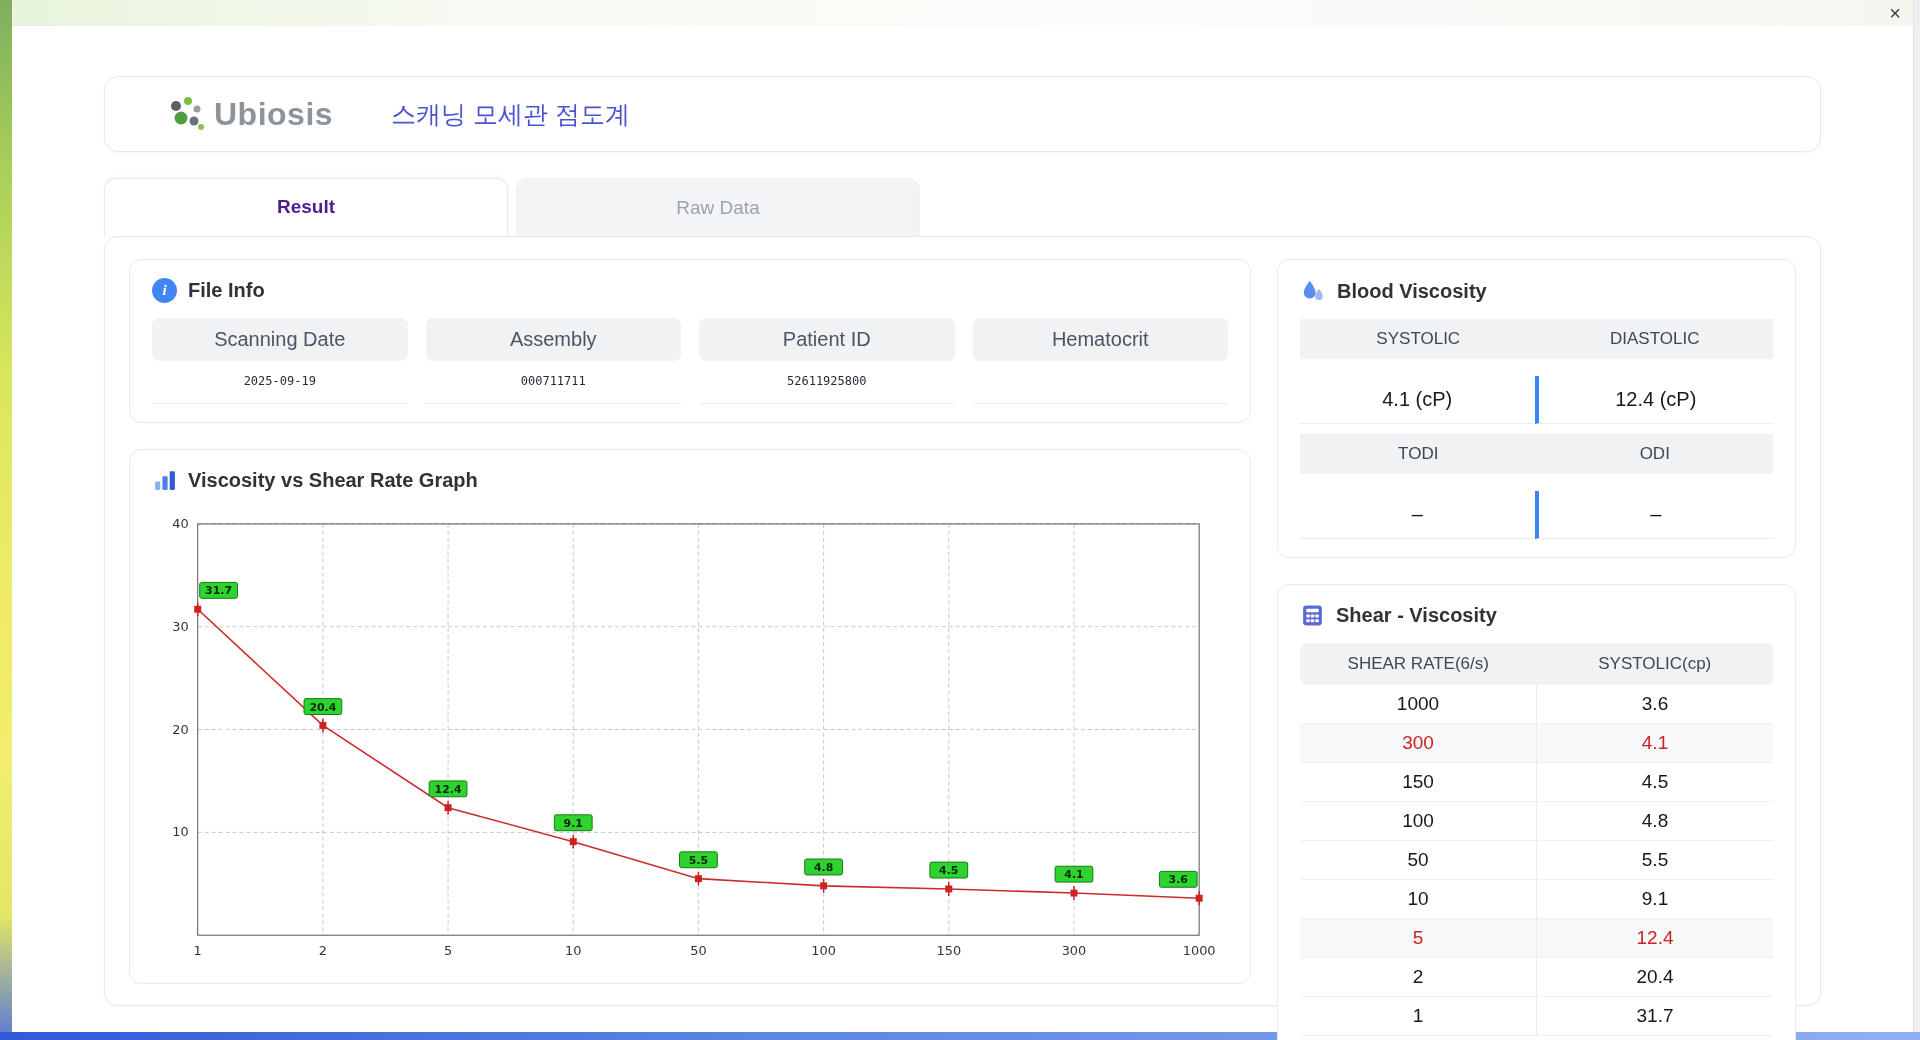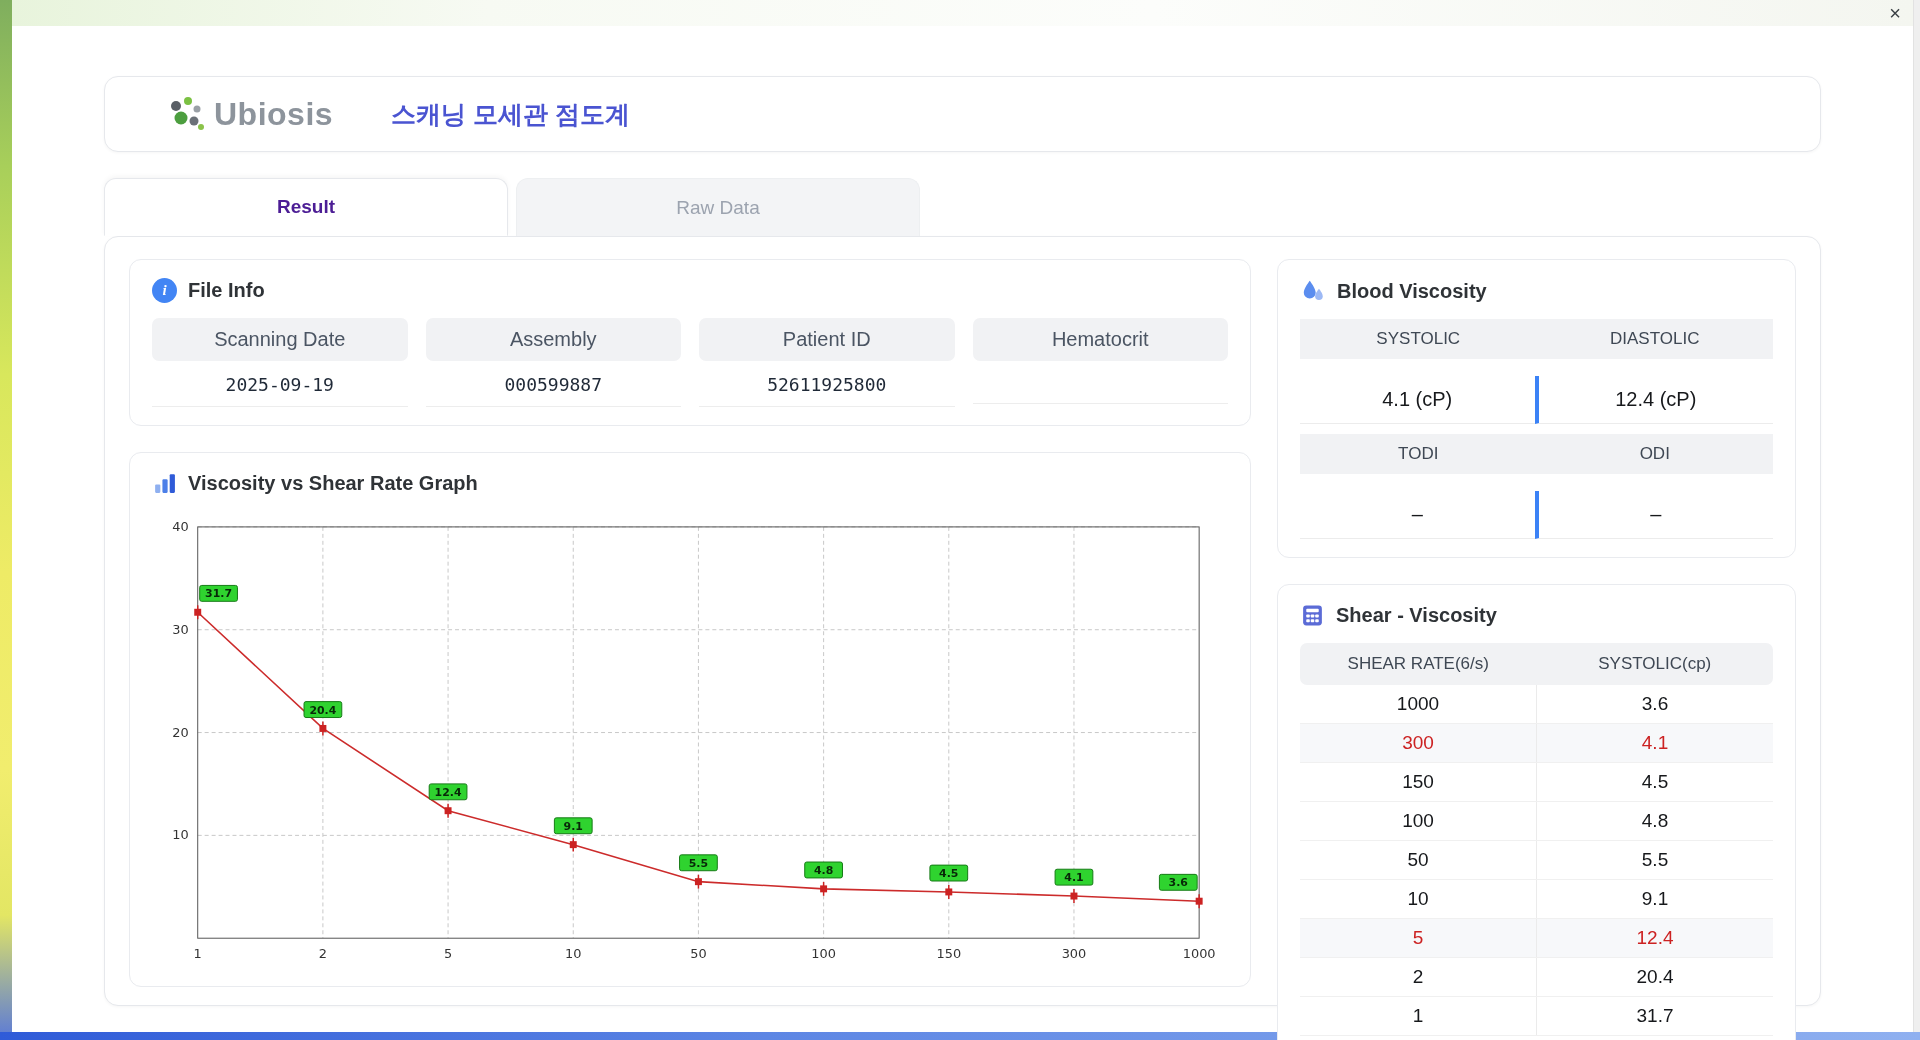--- a/index.html
+++ b/index.html
@@ -20,21 +20,21 @@
 
   
   .page { position:absolute; left:12px; right:7px; top:26px; bottom:8px; background:#fff;
           padding:50px 92px 0 92px; }
   .card { background:#fff; border:1px solid #e6e8ec; border-radius:14px; box-shadow:0 1px 3px rgba(0,0,0,.04); }
 
   
   .header-card { height:76px; display:flex; align-items:center; gap:58px; padding:0 61px; }
   .logo { display:flex; align-items:center; gap:6px; }
   .logo-text { font-size:32px; font-weight:600; color:#8d949c; letter-spacing:.5px; }
-  .app-title { font-size:25px; font-weight:700; color:#4a54d1; }
+  .app-title { font-size:25px; font-weight:400; color:#4a54d1; }
 
   
   .tabs { margin-top:26px; display:flex; gap:8px; position:relative; z-index:2; }
   .tab { width:404px; height:58px; display:flex; align-items:center; justify-content:center;
          font-size:19px; border-radius:12px 12px 0 0; cursor:pointer; }
   .tab.active { background:#fff; border:1px solid #e6e8ec; border-bottom:1px solid #fff;
                 margin-bottom:-1px; font-weight:700; color:#4c1d95; box-shadow:0 -2px 5px rgba(0,0,0,.04); }
   .tab.inactive { background:#f3f4f6; border:1px solid #edeff1; border-bottom:none; color:#9ca3af; }
 
   
@@ -50,21 +50,21 @@
   .info-icon { width:25px; height:25px; border-radius:50%; background:#4285f4; color:#fff;
                display:flex; align-items:center; justify-content:center;
                font-family:"Liberation Serif","DejaVu Serif",serif; font-weight:700; font-style:italic; font-size:15px; }
   .icon-svg { display:block; }
 
   
   .fields { display:flex; gap:18px; }
   .field { flex:1; }
   .field-label { background:#f1f2f4; border-radius:7px; padding:10px 0; text-align:center;
                  color:#4b5563; font-size:20px; font-weight:500; }
-  .field-value { text-align:center; padding:13px 0 11px; font-size:18px; color:#1f2937;
+  .field-value { text-align:center; padding:13px 0 11px; font-size:12px; color:#1f2937;
                  border-bottom:1px solid #ededed; min-height:43px;
                  font-family:"DejaVu Sans Mono","Liberation Mono",monospace; }
 
   
   .graph-card { flex:1; display:flex; flex-direction:column; }
   .chart-wrap { flex:1; padding:2px 6px 0 2px; }
   .chart-wrap svg { width:100%; display:block; font-family:"DejaVu Sans","Liberation Sans",sans-serif; }
 
   
   .bv-row { display:flex; }
@@ -123,21 +123,21 @@
           <span class="info-icon">i</span>
           <h2>File Info</h2>
         </div>
         <div class="fields">
           <div class="field">
             <div class="field-label">Scanning Date</div>
             <div class="field-value">2025-09-19</div>
           </div>
           <div class="field">
             <div class="field-label">Assembly</div>
-            <div class="field-value">000599887</div>
+            <div class="field-value">000711711</div>
           </div>
           <div class="field">
             <div class="field-label">Patient ID</div>
             <div class="field-value">52611925800</div>
           </div>
           <div class="field">
             <div class="field-label">Hematocrit</div>
             <div class="field-value"></div>
           </div>
         </div>

